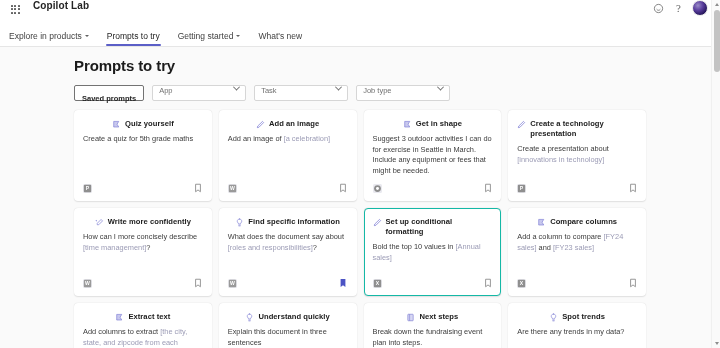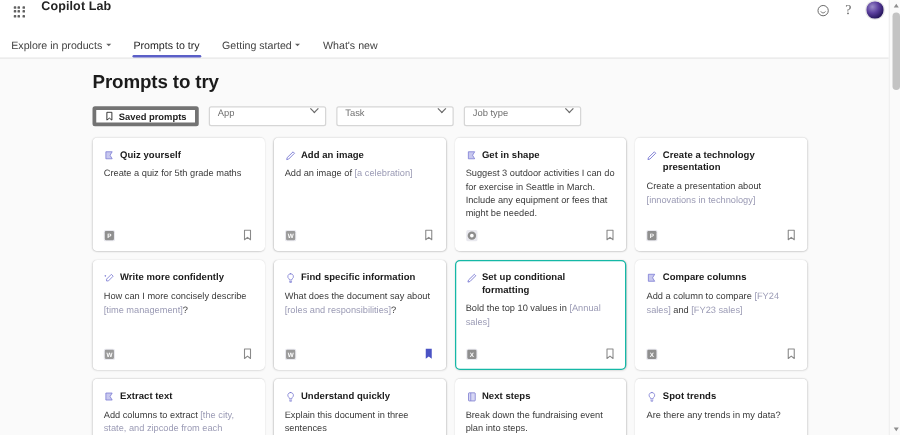--- a/index.html
+++ b/index.html
@@ -126,31 +126,32 @@
   
   .filters {
     display: flex;
     align-items: center;
     gap: 8px;
     margin: 11px 0 9px 6px;
   }
   .saved-btn {
     height: 16px;
     background: #ffffff;
-    border: 3px solid #737373;
+    border: 1px solid #737373;
     border-radius: 2px;
     display: flex;
     align-items: center;
     gap: 4px;
     padding: 4px 7px;
     font-size: 7.5px;
     font-weight: 600;
     color: #242424;
     cursor: pointer;
     white-space: nowrap;
+    flex-direction: column;
   }
   .dropdown {
     height: 16px;
     width: 94px;
     background: #ffffff;
     border: 1px solid #d6d6d6;
     border-radius: 2px;
     display: flex;
     align-items: flex-start;
     padding: 0 6px;
@@ -188,20 +189,21 @@
   }
   .card.focused {
     border: 1px solid #14b8a6;
     box-shadow: 0 .5px 1.4px rgba(0,0,0,.10), 0 0 1px rgba(0,0,0,.08);
   }
   .card-head {
     display: flex;
     align-items: flex-start;
     gap: 4px;
     margin-bottom: 5px;
+    justify-content: center;
   }
   .card-icon {
     width: 9px; height: 9px;
     flex: 0 0 auto;
     margin-top: 1px;
     color: #7a7ad1;
     display: flex; align-items: center; justify-content: center;
   }
   .card-icon svg { display: block; }
   .card-title {

